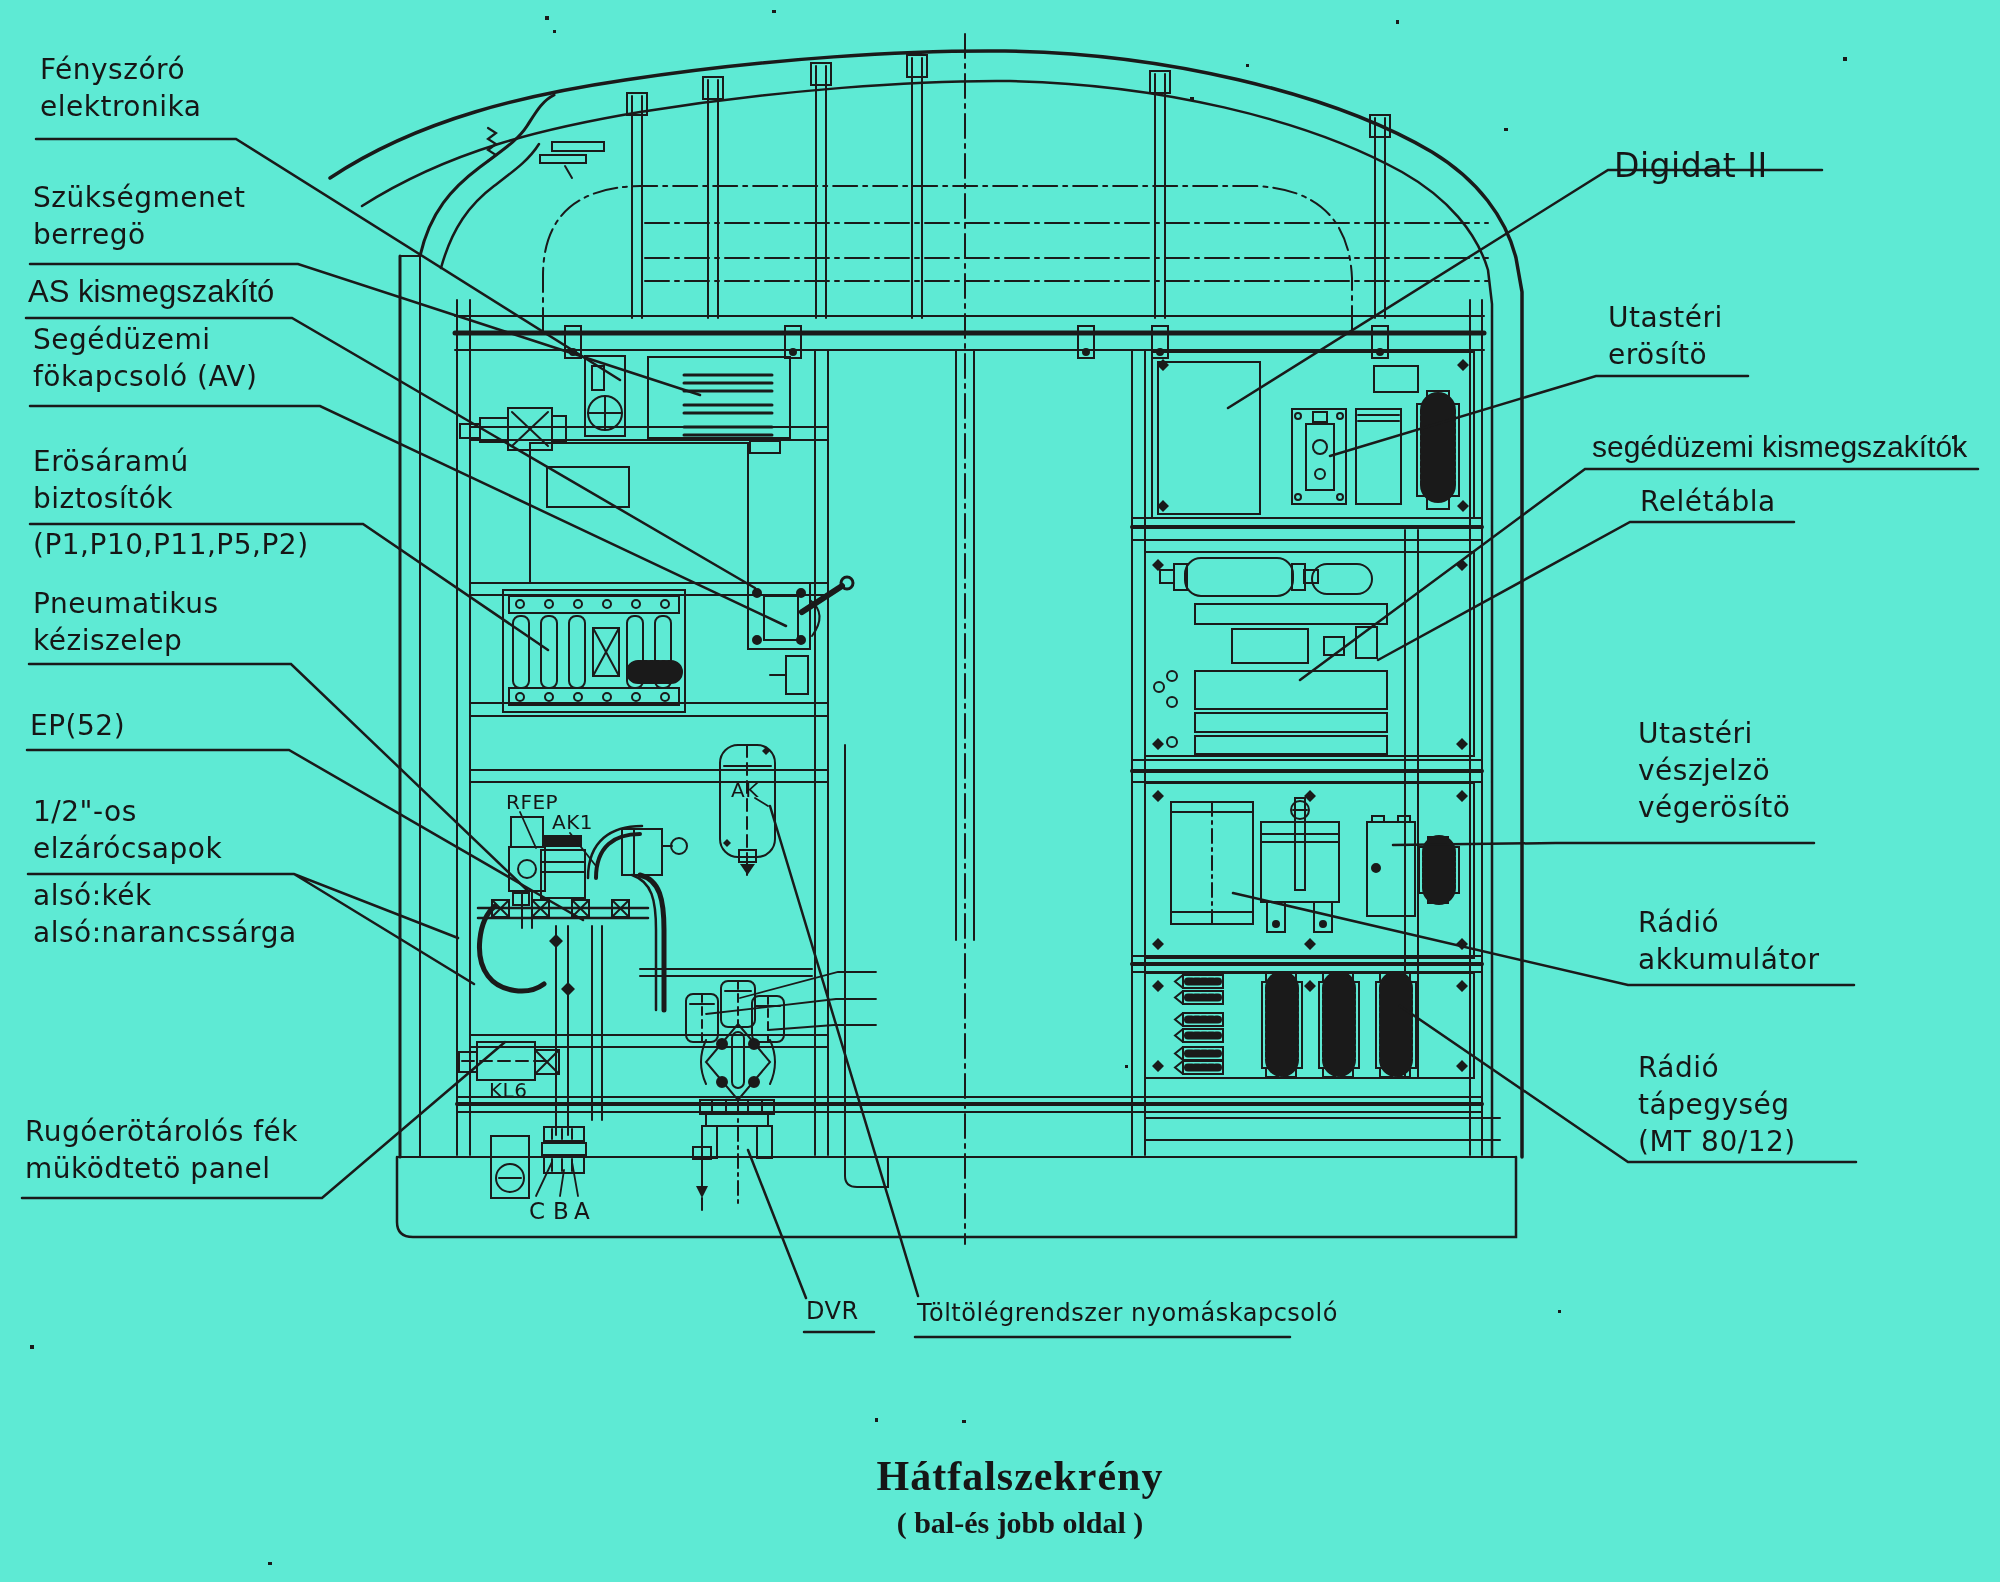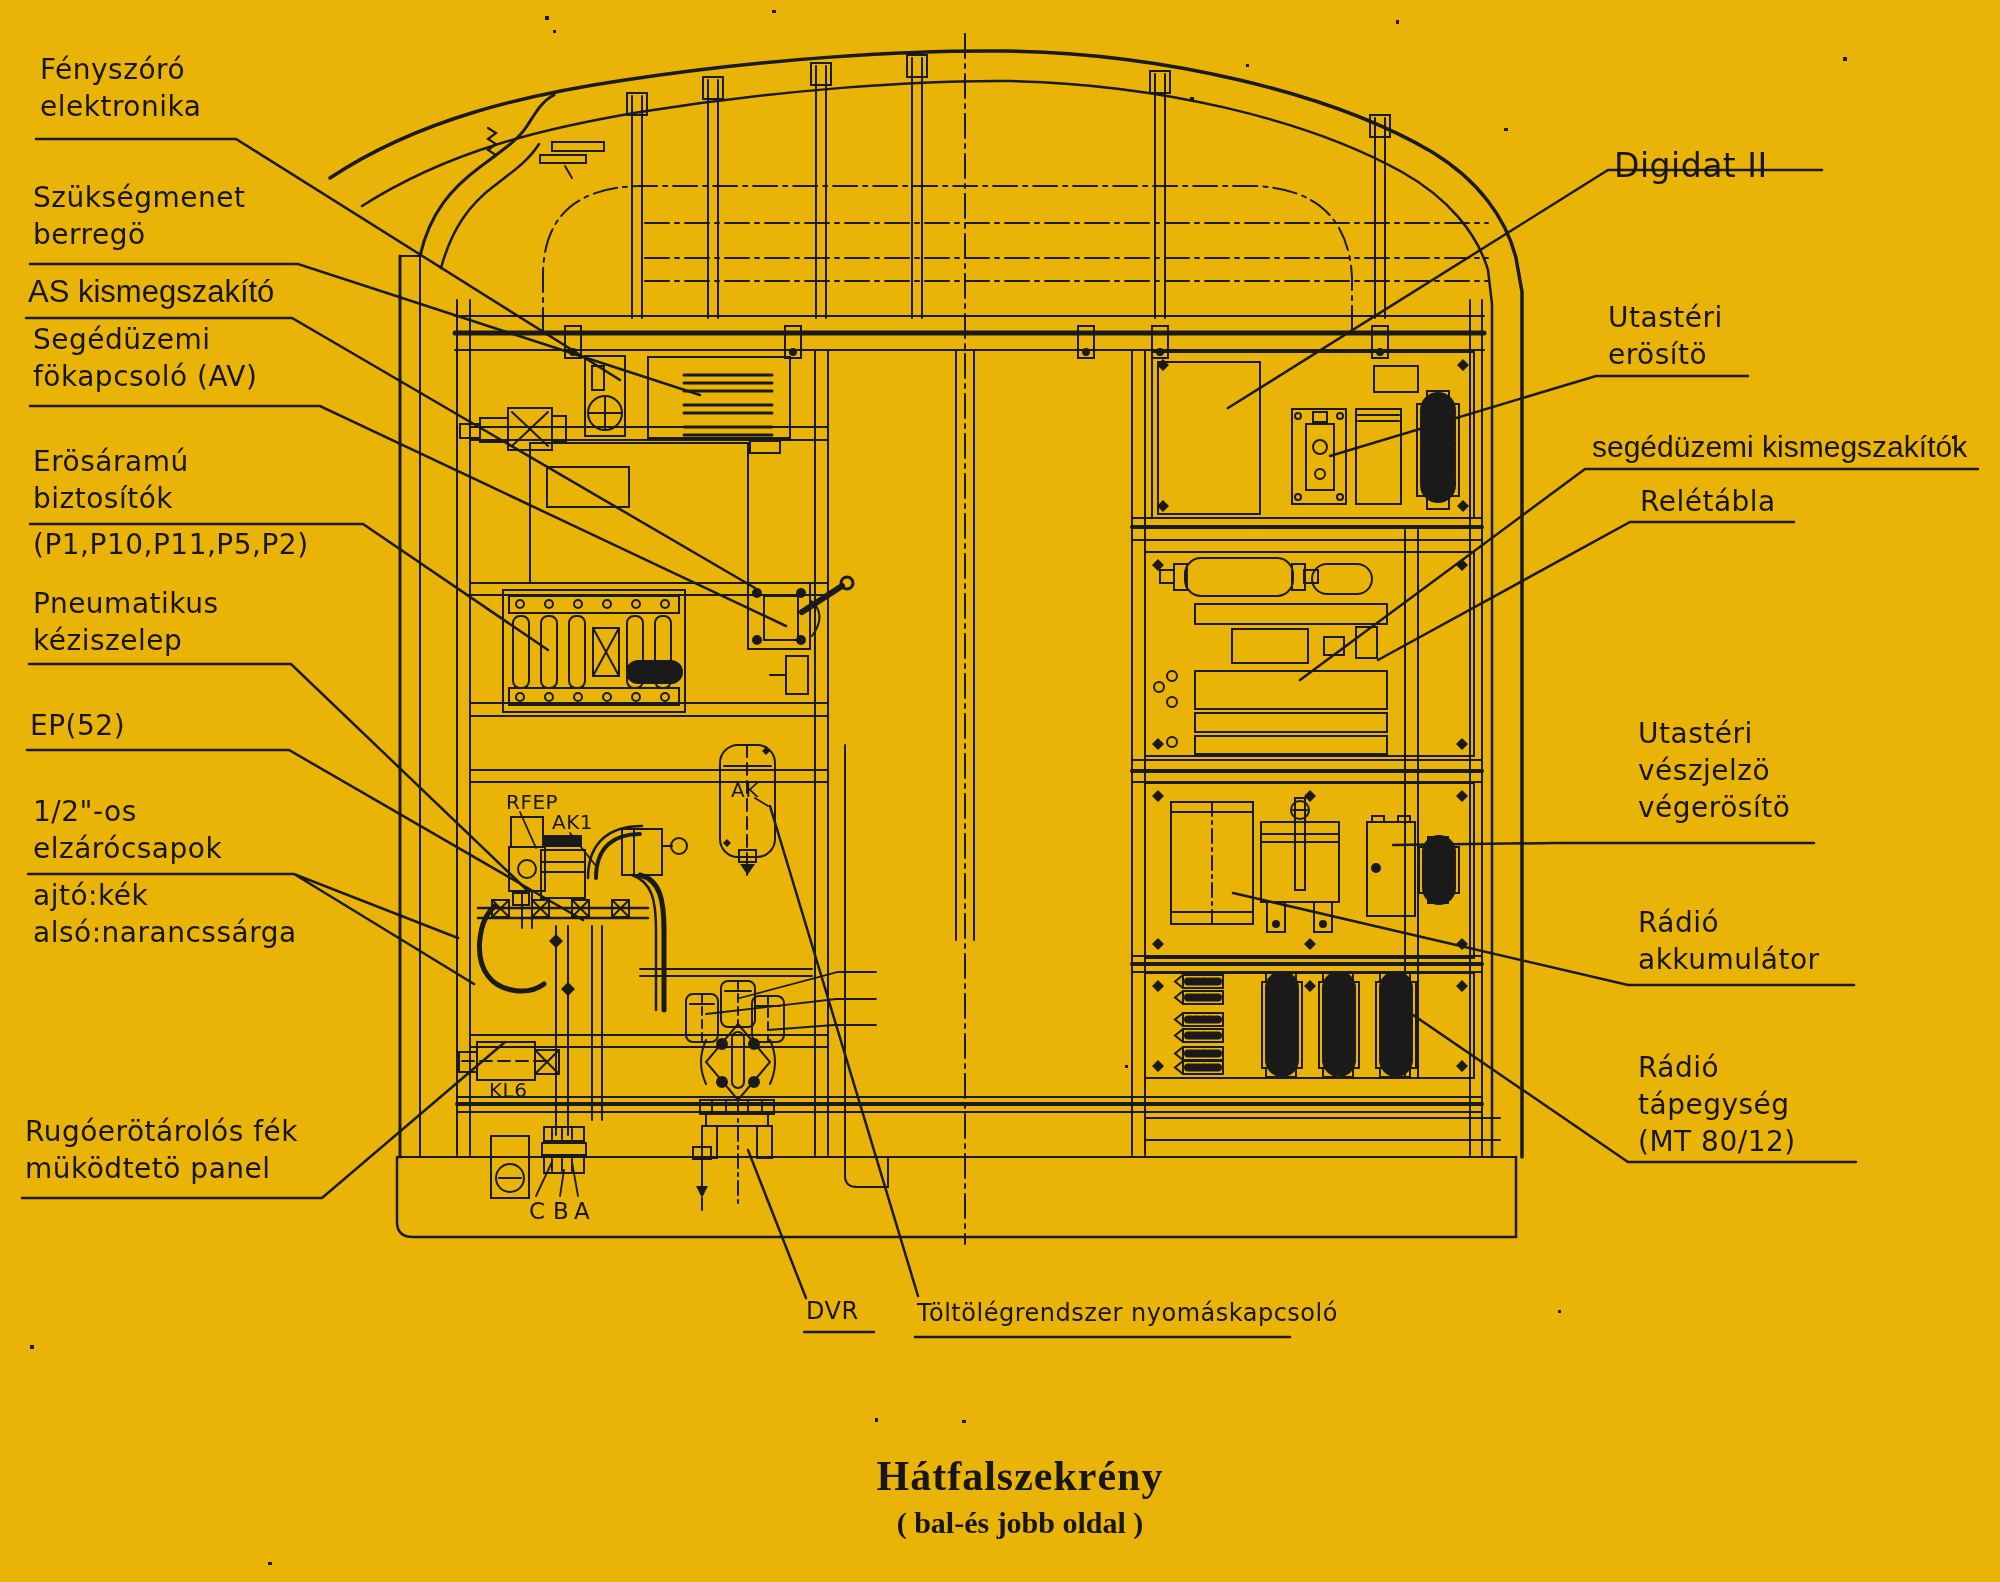--- a/index.html
+++ b/index.html
@@ -1,16 +1,16 @@
 <!DOCTYPE html>
 <html><head>
 <meta charset="utf-8">
 <style>
   html,body{margin:0;padding:0;background:#e8e8e4;}
-  .stage{position:relative;width:2000px;height:1582px;background:#eab308;overflow:hidden;
+  .stage{position:relative;width:2000px;height:1582px;background:#5eead4;overflow:hidden;
          font-family:"DejaVu Sans","Liberation Sans",sans-serif;color:#161616;}
   .stage svg{position:absolute;left:0;top:0;}
   .co{position:absolute;white-space:nowrap;}
   .sans{font-size:28px;line-height:1.32;letter-spacing:0.5px;}
   .serif{font-family:Liberation Sans, sans-serif;font-size:31px;}
   .small{font-size:24px;}
   .part{position:absolute;font-size:20px;letter-spacing:0.5px;}
   .door{position:absolute;font-size:16px;line-height:1.65;letter-spacing:0;color:#222;}
   .title{position:absolute;left:700px;top:1452px;width:640px;text-align:center;
          font-family:"Liberation Serif","DejaVu Serif",serif;}
@@ -511,21 +511,21 @@
   <div>kéziszelep</div>
 </div>
 <div class="co sans" style="left:30px;top:708px">
   <div>EP(52)</div>
 </div>
 <div class="co sans" style="left:33px;top:794px">
   <div>1/2"-os</div>
   <div>elzárócsapok</div>
 </div>
 <div class="co sans" style="left:33px;top:878px">
-  <div>ajtó:kék</div>
+  <div>alsó:kék</div>
   <div>alsó:narancssárga</div>
 </div>
 <div class="co sans" style="left:25px;top:1114px">
   <div>Rugóerötárolós  fék</div>
   <div>müködtetö  panel</div>
 </div>
 
 <div class="co sans small" style="left:806px;top:1296px">
   <div>DVR</div>
 </div>

